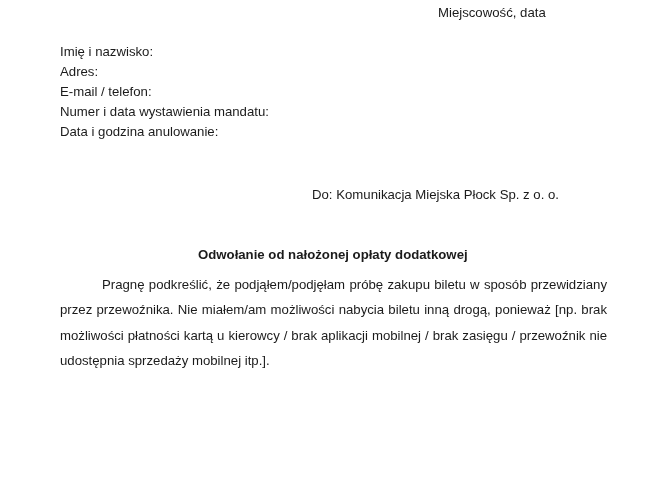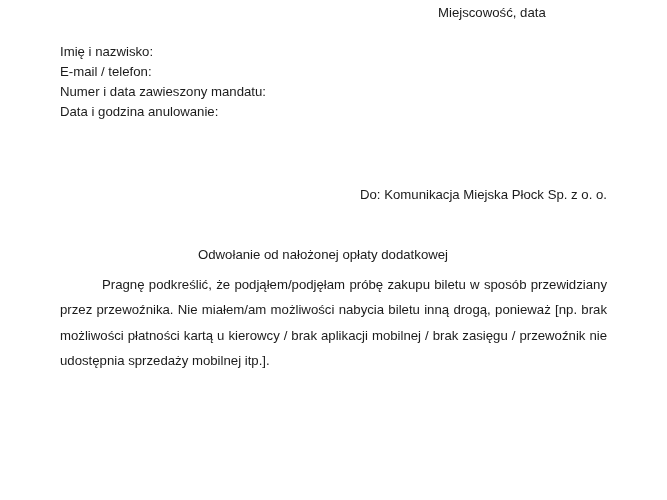--- a/index.html
+++ b/index.html
@@ -59,36 +59,35 @@
     left: 0;
     top: 185px;
     width: 667px;
     padding-left: 312px;
     box-sizing: border-box;
   }
   .recipient {
     font-size: 13.2px;
     line-height: 19px;
     white-space: nowrap;
-    margin-left: 48px;
   }
 
   
   .doc-title-row {
     position: absolute;
     left: 0;
     top: 245px;
     width: 667px;
     padding-left: 198px;
     box-sizing: border-box;
   }
   .doc-title {
     font-size: 13.2px;
     line-height: 19px;
-    font-weight: normal;
+    font-weight: bold;
     margin: 0;
     white-space: nowrap;
   }
 
   
   .body-block {
     position: absolute;
     left: 60px;
     top: 272px;
     width: 547px;
@@ -110,22 +109,23 @@
 <body>
 
 <div class="page">
 
   <div class="place-date-row">
     <div class="place-date">Miejscowość, data</div>
   </div>
 
   <div class="sender-block">
     <div class="sender-line">Imię i nazwisko:</div>
+    <div class="sender-line">Adres:</div>
     <div class="sender-line">E-mail / telefon:</div>
-    <div class="sender-line">Numer i data zawieszony mandatu:</div>
+    <div class="sender-line">Numer i data wystawienia mandatu:</div>
     <div class="sender-line">Data i godzina anulowanie:</div>
   </div>
 
   <div class="recipient-row">
     <div class="recipient">Do: Komunikacja Miejska Płock Sp. z o. o.</div>
   </div>
 
   <div class="doc-title-row">
     <h1 class="doc-title">Odwołanie od nałożonej opłaty dodatkowej</h1>
   </div>

